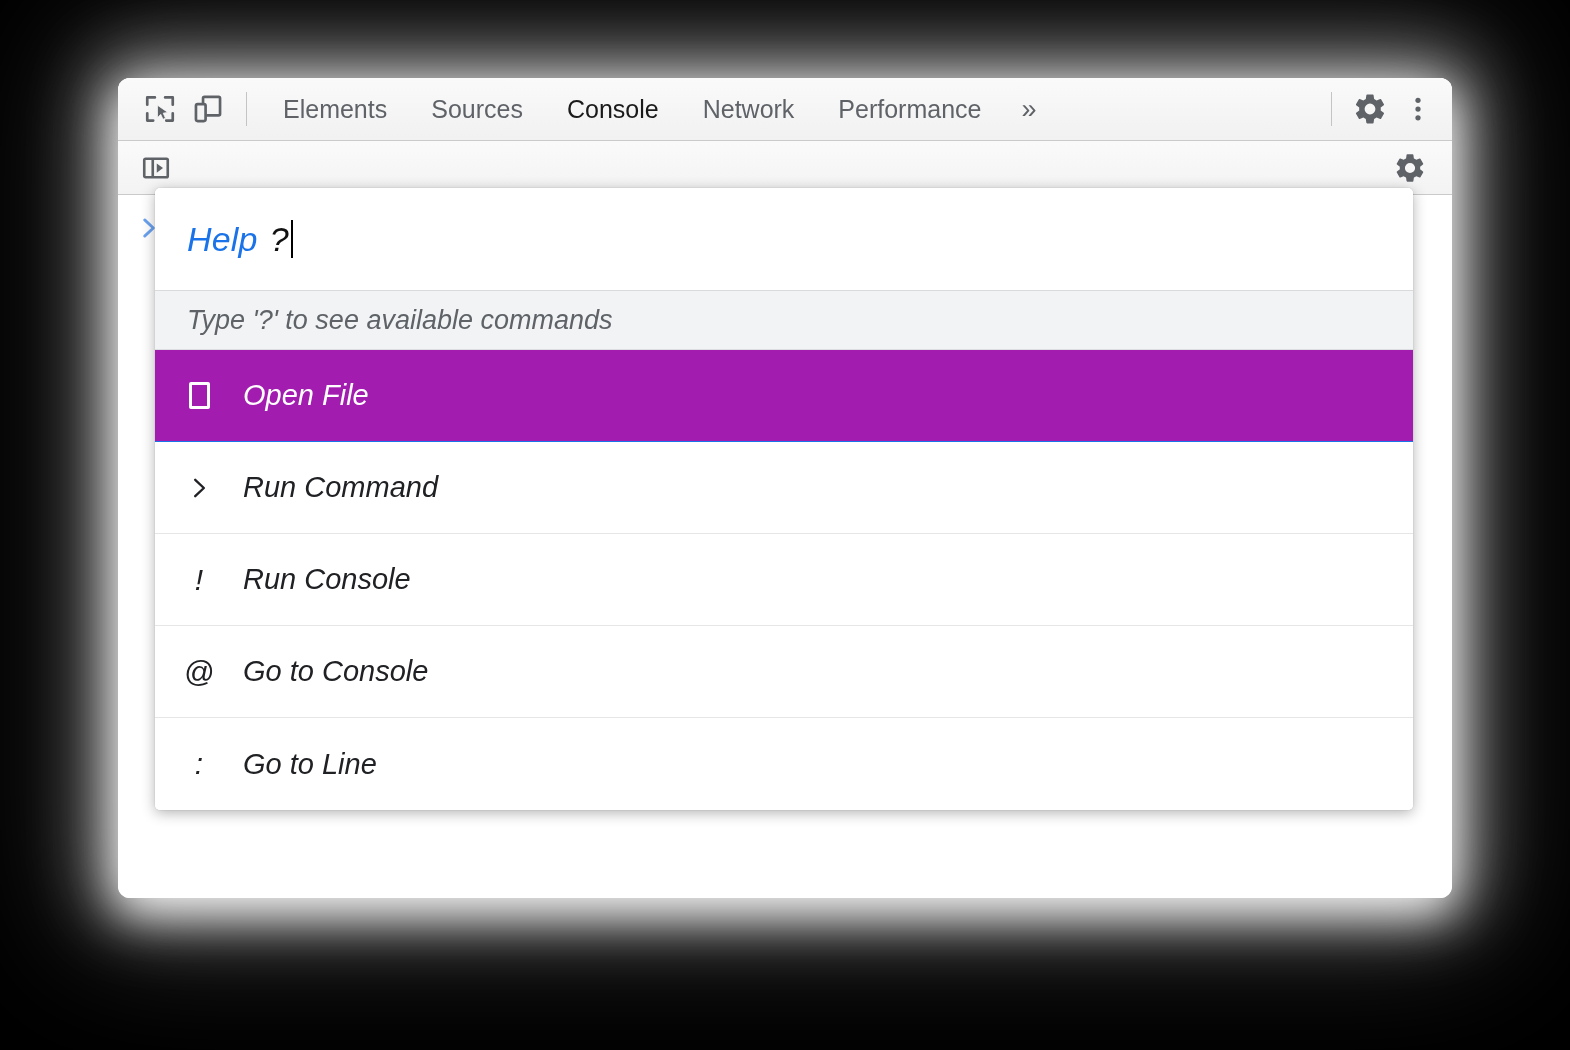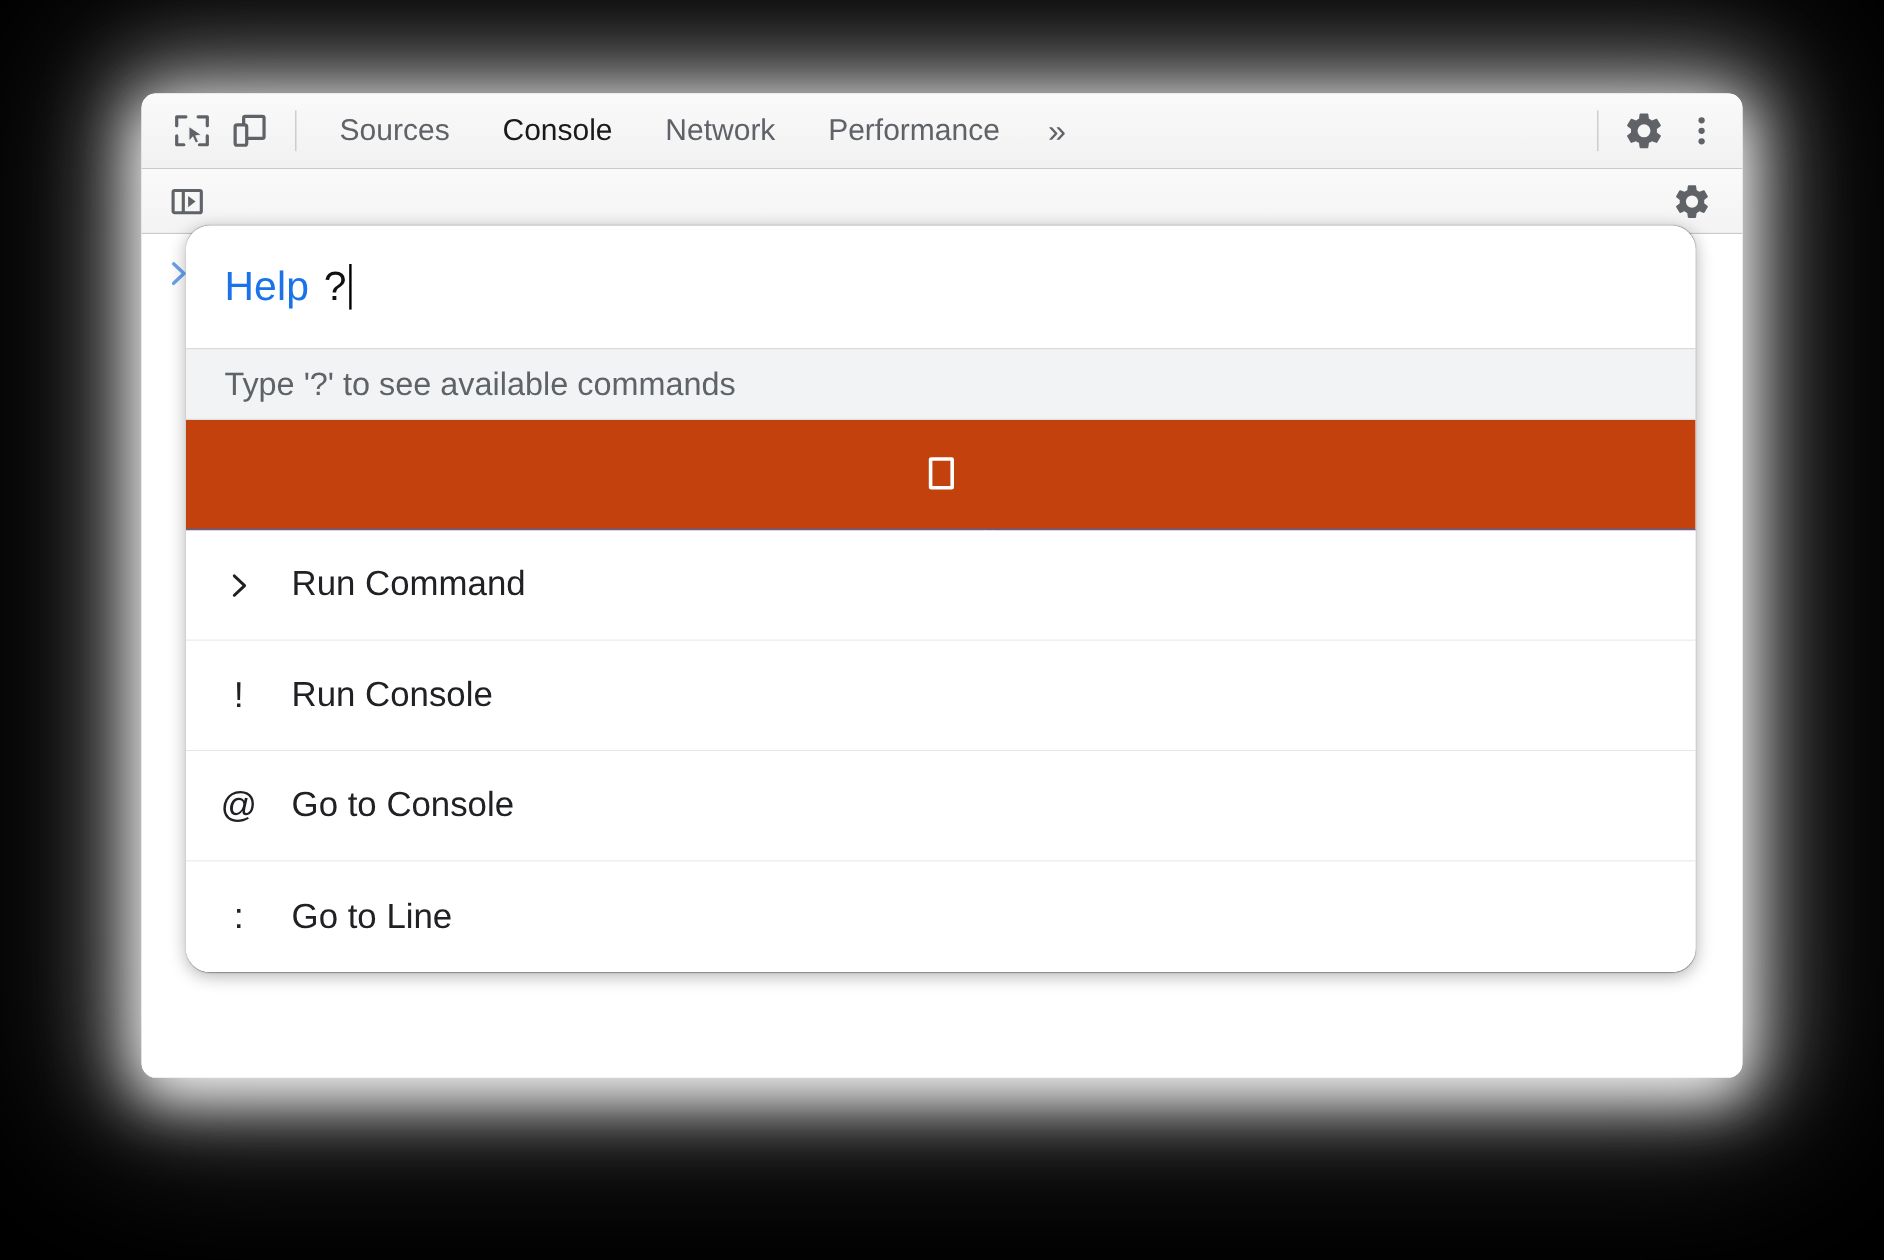--- a/index.html
+++ b/index.html
@@ -165,25 +165,26 @@
     padding-left: 18px;
     padding-top: 6px;
   }
 
   
   #command-palette {
     position: absolute;
     left: 37px;
     top: 110px;
     width: 1258px;
-    border-radius: 20px;
+    border-radius: 5px;
     background: #ffffff;
     box-shadow: 0 3px 14px rgba(0,0,0,0.30), 0 0 1px rgba(0,0,0,0.35);
     overflow: hidden;
     z-index: 20;
+    font-style: italic;
   }
   .palette-input-row {
     height: 102px;
     display: flex;
     align-items: center;
     padding-left: 32px;
     background: #ffffff;
     box-sizing: border-box;
   }
   .palette-prefix {
@@ -228,23 +229,22 @@
   .palette-item {
     height: 92px;
     display: flex;
     align-items: center;
     border-bottom: 1px solid #e6e6e6;
     box-sizing: border-box;
     background: #ffffff;
   }
   .palette-item:last-child { border-bottom: none; }
   .palette-item.selected {
-    background: #c2410c;
+    background: #a21caf;
     border-bottom: 1px solid #1a73e8;
-    flex-direction: column;
   }
   .item-icon {
     width: 88px;
     flex: 0 0 88px;
     display: flex;
     align-items: center;
     justify-content: center;
     font-size: 30px;
     color: #202124;
     font-family: "Liberation Sans", sans-serif;
@@ -293,20 +293,23 @@
             <svg class="ico" width="34" height="34" viewBox="0 0 24 24">
               <rect x="8.5" y="3.5" width="12" height="13" rx="1" fill="none" stroke="#5f6368" stroke-width="1.9"></rect>
               <rect x="3.5" y="8.5" width="6.8" height="12" rx="1.2" fill="#f4f4f4" stroke="#5f6368" stroke-width="1.9"></rect>
             </svg>
           </span>
         </div>
 
         <div class="tb-sep"></div>
 
         <div class="tabs">
+          <div class="tab">
+            <span>Elements</span>
+          </div>
           <div class="tab">
             <span>Sources</span>
           </div>
           <div class="tab active">
             <span>Console</span>
           </div>
           <div class="tab">
             <span>Network</span>
           </div>
           <div class="tab">

